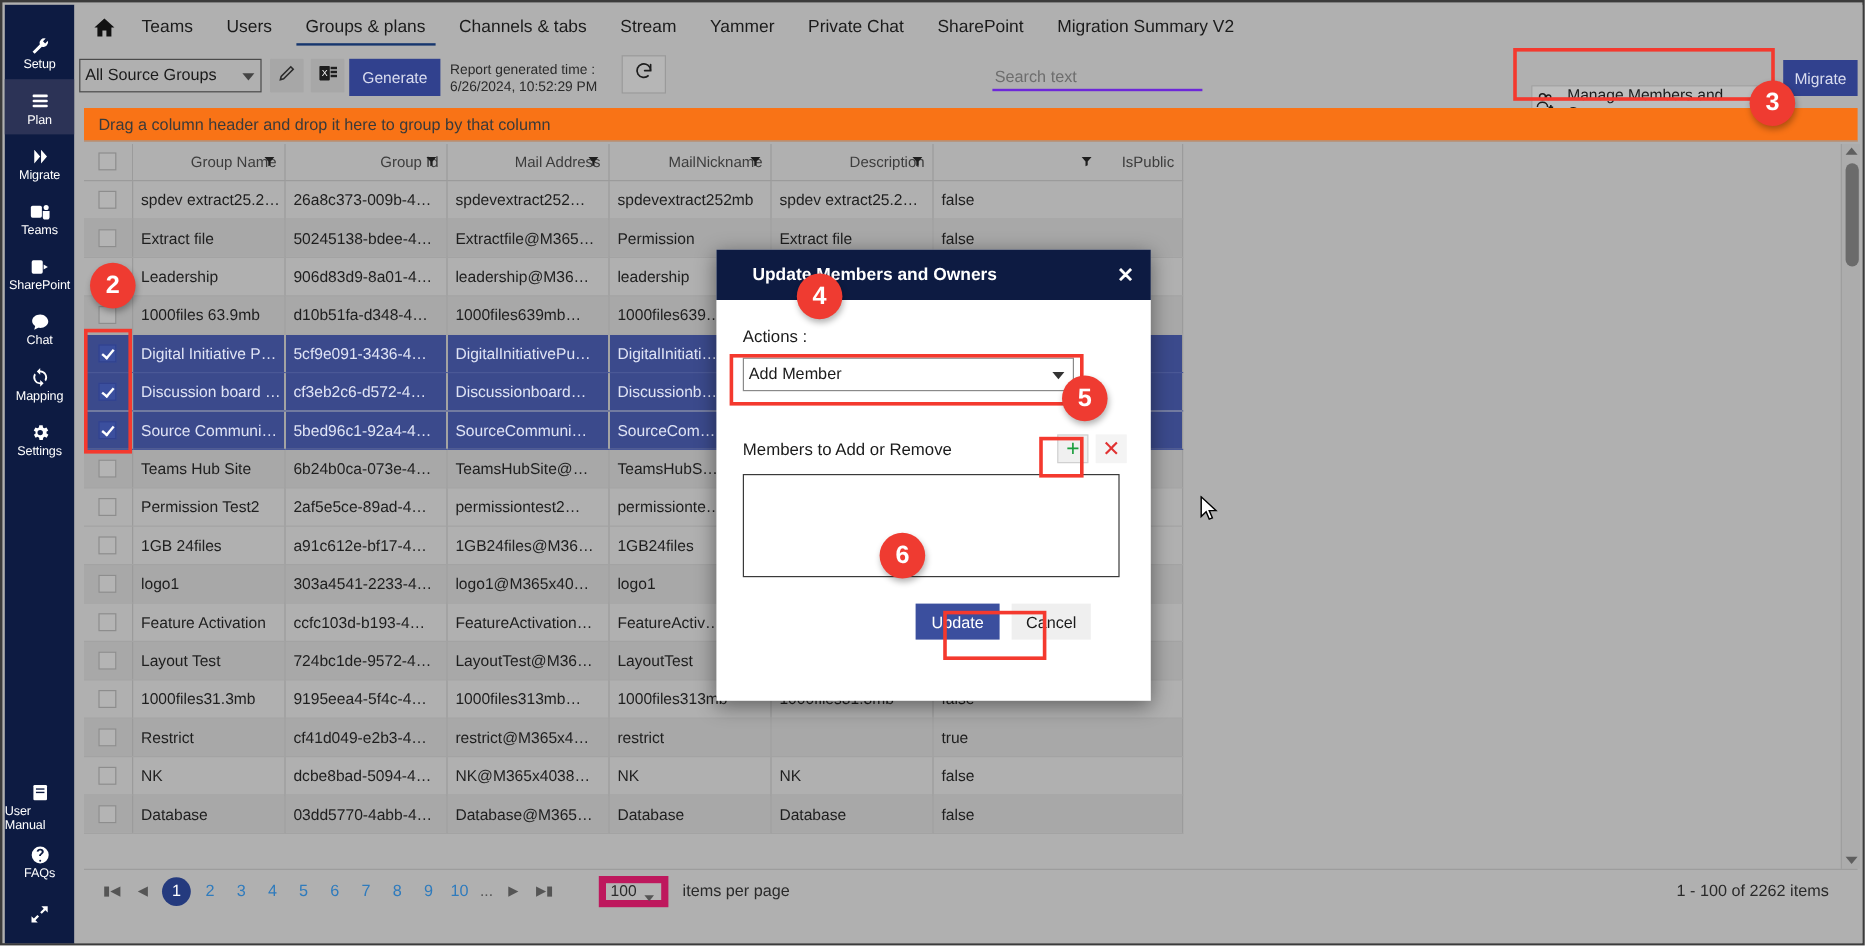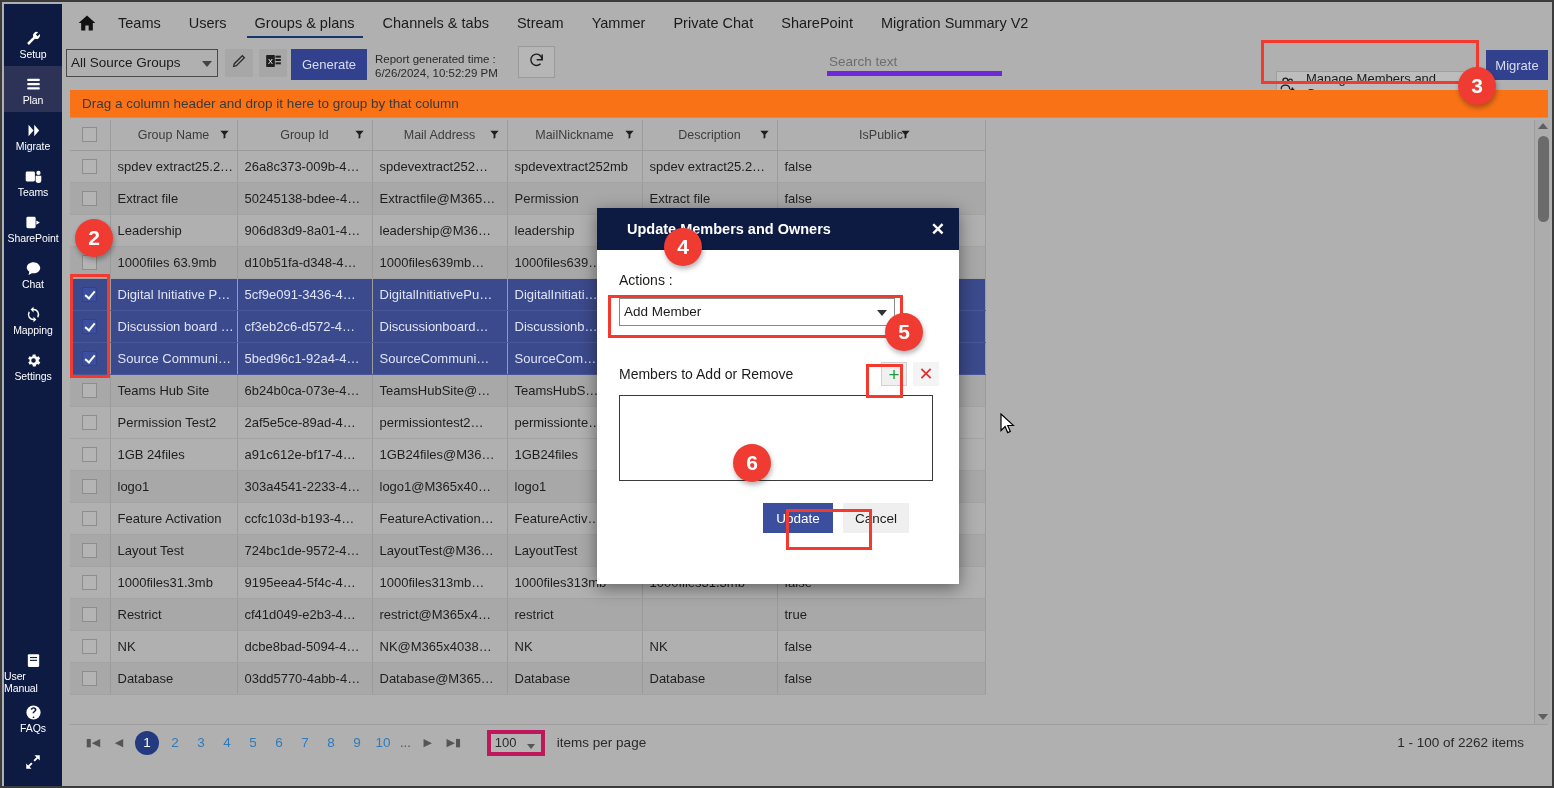--- a/index.html
+++ b/index.html
@@ -115,21 +115,21 @@
     display: flex; align-items: center; justify-content: center;
     cursor: pointer;
   }
   #search-wrap {
     position: absolute; left: 765px; top: 10px;
     width: 175px;
   }
   #search-input {
     width: 175px; height: 24px;
     background: transparent;
-    border: none; border-bottom: 5px solid #6d28d9;
+    border: none; border-bottom: 2px solid #6d28d9;
     font-size: 13.5px; color: #701a75; outline: none;
     font-family: "Liberation Sans", sans-serif;
   }
   #search-input::placeholder { color: #6d6d6d; }
 
   #manage-btn {
     position: absolute; left: 1214px; top: 9px;
     width: 204px; height: 29px;
     background: #bdbdbd; border: 1px solid #a0a0a0;
     display: flex; align-items: center; gap: 8px;
@@ -160,21 +160,21 @@
     width: 1478px; height: 604px;
     background: #b0b0b0;
     overflow: hidden;
   }
   #grid-table { width: 915px; border-collapse: collapse; table-layout: fixed; }
   #grid-table th {
     height: 30px; background: #b0b0b0;
     border-right: 1px solid #9b9b9b;
     border-bottom: 1px solid #9b9b9b;
     font-weight: normal; font-size: 12.5px;
-    color: #3d3d3d; text-align: center;
+    color: #3d3d3d; text-align: right;
     padding: 0 6px; position: relative;
   }
   #grid-table th .filter-ic {
     position: absolute; right: 7px; top: 9px;
   }
   #grid-table td {
     height: 32px; background: #b0b0b0;
     border-right: 1px solid #9b9b9b;
     border-bottom: 1px solid #a3a3a3;
     font-size: 13px; color: #1e1e1e;
@@ -224,22 +224,22 @@
     min-width: 20px; height: 22px; margin: 0 3px;
     display: flex; align-items: center; justify-content: center;
     font-size: 13.5px; color: #2f7bbd; cursor: pointer;
   }
   .pg-num.active {
     background: #243a7e; color: #fff;
     width: 24px; height: 24px; border-radius: 50%;
   }
   .pg-ellipsis { color: #555; margin: 0 4px; font-size: 13px; }
   #pg-size {
-    margin-left: 20px; width: 58px; height: 26px;
-    background: #b4b4b4; border: 4px solid #be185d;
+    margin-left: 32px; width: 58px; height: 26px;
+    background: #b4b4b4; border: 6px solid #be185d;
     font-size: 13px; color: #2a2a2a;
     display: flex; align-items: center; padding: 0 4px;
     position: relative; cursor: pointer;
   }
   #pg-size .caret2 {
     position: absolute; right: 6px; top: 10px;
     border-left: 4px solid transparent; border-right: 4px solid transparent;
     border-top: 5px solid #555;
   }
   #pg-size-label { margin-left: 12px; font-size: 13.5px; color: #2a2a2a; }

